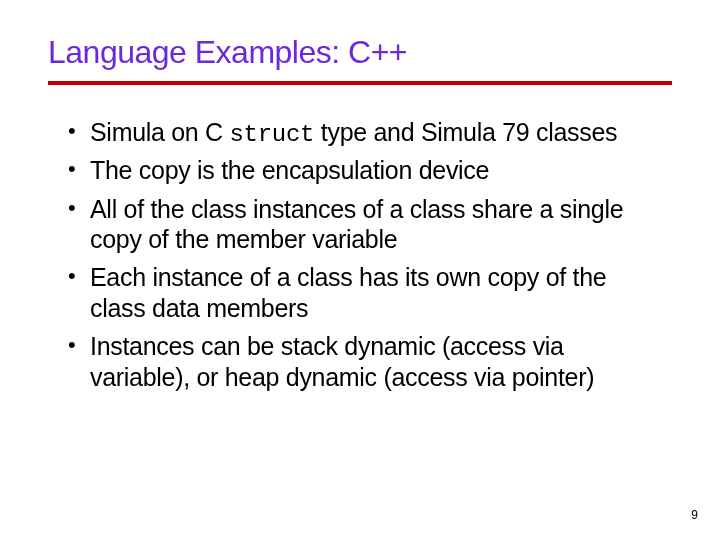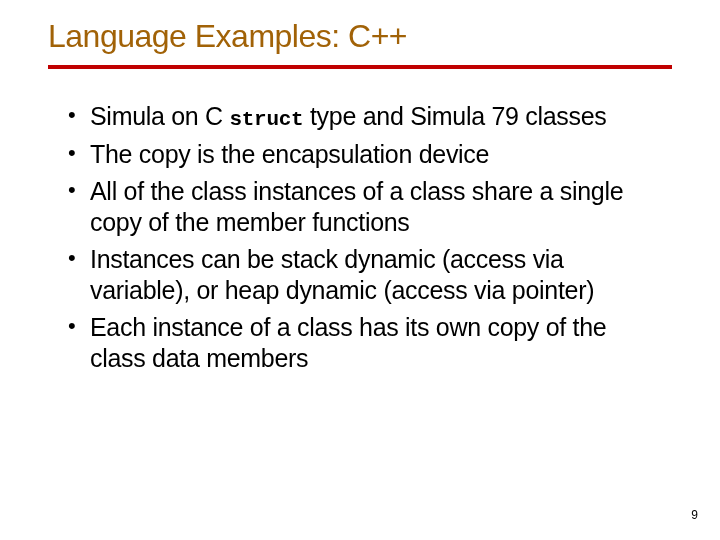--- a/index.html
+++ b/index.html
@@ -16,22 +16,22 @@
   .slide {
     box-sizing: border-box;
     width: 720px;
     height: 540px;
     padding: 18px 48px 0 48px;
     position: relative;
   }
   .title {
     font-size: 32px;
     font-weight: 400;
-    color: #a16207;
-    margin: 0 0 10px 0;
+    color: #6d28d9;
+    margin: 16px 0 10px 0;
     letter-spacing: -0.5px;
   }
   .rule {
     height: 4px;
     background: #c00000;
     width: 100%;
     margin-bottom: 32px;
   }
   ul.bullets {
     list-style: none;
@@ -49,22 +49,22 @@
   ul.bullets li::before {
     content: "•";
     position: absolute;
     left: 0;
     top: 0;
     font-size: 22px;
     line-height: 1.3;
   }
   .mono {
     font-family: "Courier New", Courier, monospace;
-    font-weight: bold;
-    font-size: 21px;
+    font-weight: normal;
+    font-size: 24px;
   }
   .pagenum {
     position: absolute;
     right: 22px;
     bottom: 18px;
     font-size: 12px;
     color: #000;
     font-family: Arial, sans-serif;
   }
 </style>
@@ -76,24 +76,24 @@
   <div class="rule"></div>
 
   <ul class="bullets">
     <li>
       <span>Simula on C </span><span class="mono">struct</span><span> type and Simula 79 classes</span>
     </li>
     <li>
       <span>The copy is the encapsulation device</span><span class="mono"></span><span></span>
     </li>
     <li>
-      <span>All of the class instances of a class share a single copy of the member functions</span><span class="mono"></span><span></span>
+      <span>All of the class instances of a class share a single copy of the member variable</span><span class="mono"></span><span></span>
+    </li>
+    <li>
+      <span>Each instance of a class has its own copy of the class data members</span><span class="mono"></span><span></span>
     </li>
     <li>
       <span>Instances can be stack dynamic (access via variable), or heap dynamic (access via pointer)</span><span class="mono"></span><span></span>
-    </li>
-    <li>
-      <span>Each instance of a class has its own copy of the class data members</span><span class="mono"></span><span></span>
     </li>
   </ul>
 
   <div class="pagenum">9</div>
 </div>
 
 </body></html>

